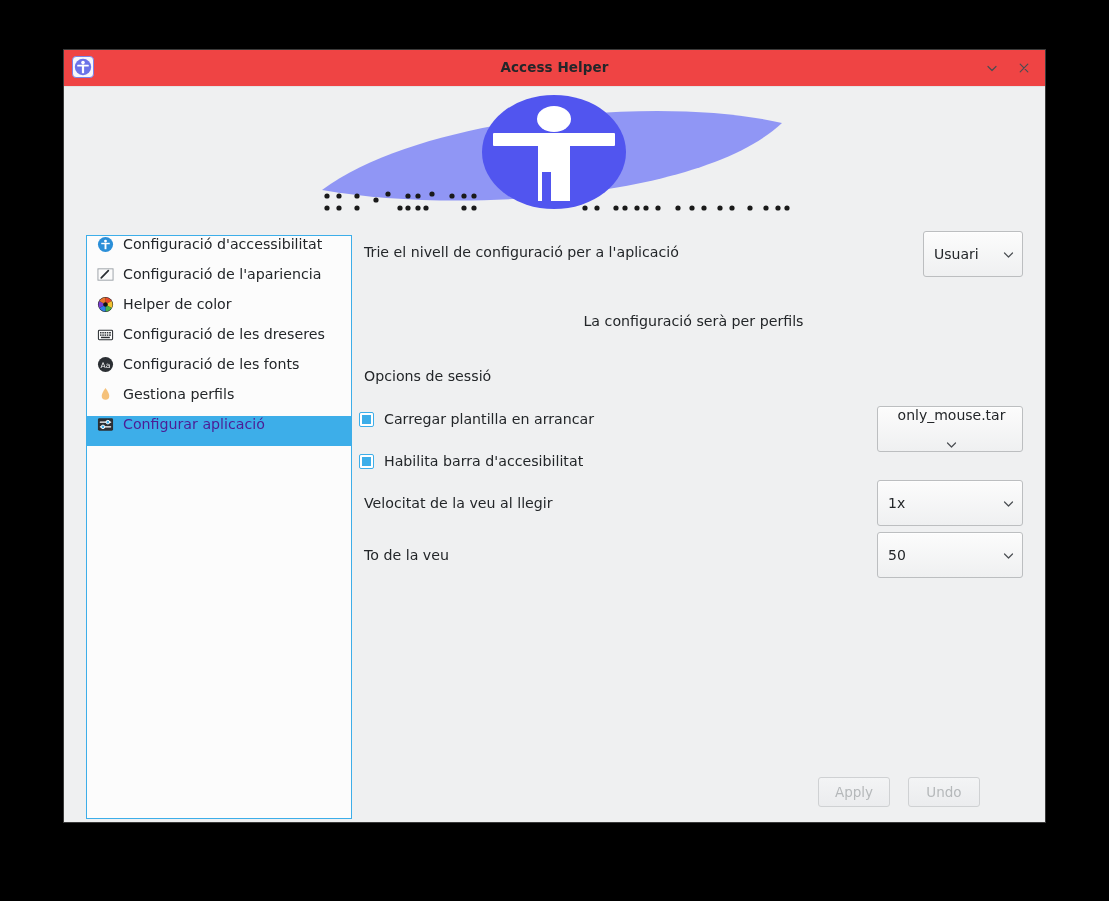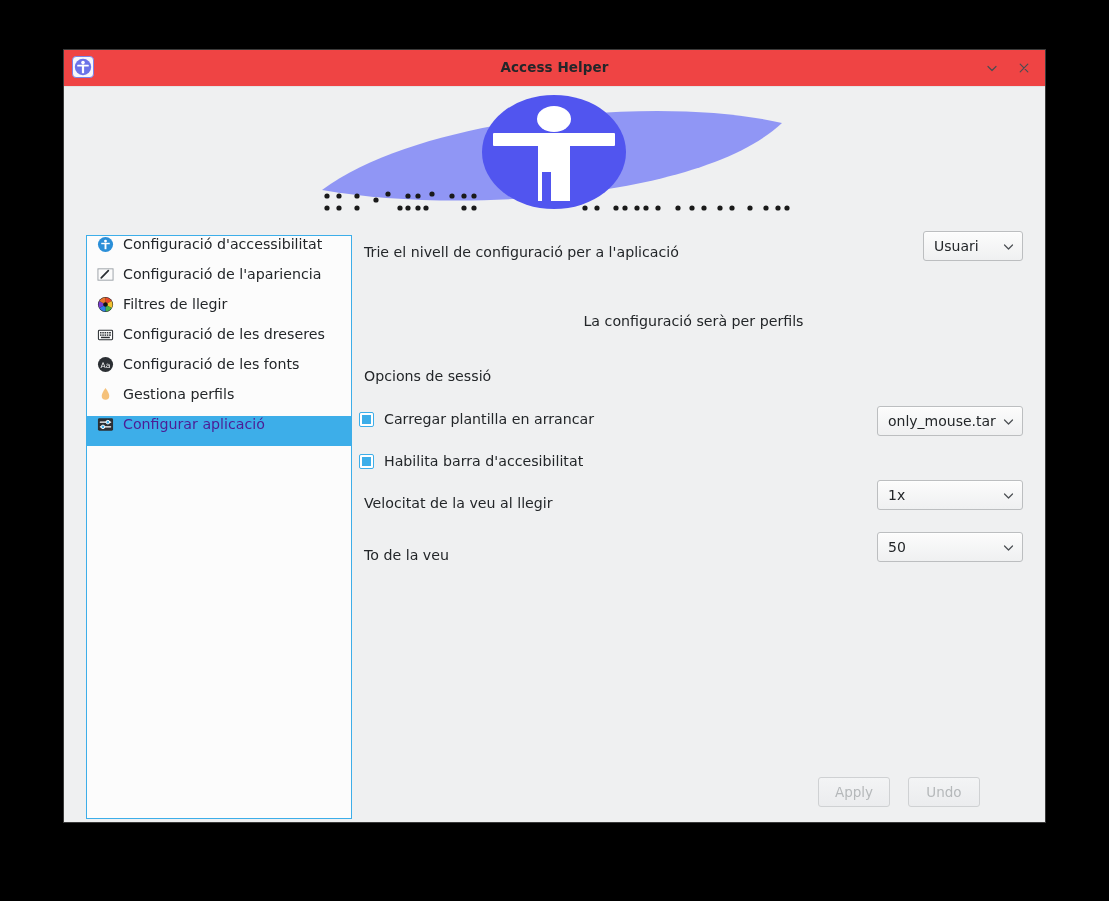--- a/index.html
+++ b/index.html
@@ -158,21 +158,21 @@
     color: #232629;
   }
 
   
   .combo {
     position: absolute;
     box-sizing: border-box;
     background: linear-gradient(#fcfcfc, #eff0f1);
     border: 1px solid #bcbec0;
     border-radius: 3px;
-    height: 30px;
+    height: 46px;
     display: flex;
     align-items: center;
     padding: 0 7px 0 10px;
     font-size: 14px;
     color: #232629;
     box-shadow: 0 1px 0 rgba(255,255,255,0.7) inset;
   }
   .combo .val { flex: 1; white-space: nowrap; }
   .combo .chev { color: #4a4e52; display: flex; align-items: center; }
 
@@ -356,21 +356,21 @@
           <svg class="side-ico" viewBox="0 0 18 18">
             <circle cx="9" cy="9" r="8" fill="#1c1c1c"></circle>
             <path d="M9 9 L9 1.6 A7.4 7.4 0 0 1 15.4 5.3 Z" fill="#e8462d"></path>
             <path d="M9 9 L15.4 5.3 A7.4 7.4 0 0 1 15.4 12.7 Z" fill="#f2c230"></path>
             <path d="M9 9 L15.4 12.7 A7.4 7.4 0 0 1 9 16.4 Z" fill="#49b24a"></path>
             <path d="M9 9 L9 16.4 A7.4 7.4 0 0 1 2.6 12.7 Z" fill="#2d7fe8"></path>
             <path d="M9 9 L2.6 12.7 A7.4 7.4 0 0 1 2.6 5.3 Z" fill="#7a3fd0"></path>
             <path d="M9 9 L2.6 5.3 A7.4 7.4 0 0 1 9 1.6 Z" fill="#e8762d"></path>
             <circle cx="9" cy="9" r="2.4" fill="#141414"></circle>
           </svg>
-          <span class="side-label">Filtres de llegir</span>
+          <span class="side-label">Helper de color</span>
         </div>
 
         <div class="side-item">
           <svg class="side-ico" viewBox="0 0 18 18">
             <rect x="1.5" y="4.5" width="15" height="10" rx="1" fill="#fbfbfb" stroke="#2b2f33" stroke-width="1.1"></rect>
             <g fill="#2b2f33">
               <rect x="3.2" y="6.4" width="1.6" height="1.5"></rect>
                 <rect x="5.6" y="6.4" width="1.6" height="1.5"></rect>
               <rect x="8" y="6.4" width="1.6" height="1.5"></rect>
                 <rect x="10.4" y="6.4" width="1.6" height="1.5"></rect>
@@ -433,21 +433,21 @@
         <div class="center-note" style="top:96px;">La configuració serà per perfils</div>
 
         <div class="section-title" style="left:0; top:151px;">Opcions de sessió</div>
 
         <div class="check-row" style="left:-5px; top:194px;">
           <span class="cbox">
               <i></i>
             </span>
           <span class="check-label">Carregar plantilla en arrancar</span>
         </div>
-        <div class="combo" style="right:22px; top:189px; width:146px;">
+        <div class="combo" style="right:22px; top:189px; width:146px;flex-direction:column;">
           <span class="val">only_mouse.tar</span>
           <span class="chev">
             <svg width="13" height="13" viewBox="0 0 13 13">
               <path d="M2.5 5 L6.5 9 L10.5 5" fill="none" stroke="#4a4e52" stroke-width="1.2" stroke-linecap="round" stroke-linejoin="round"></path>
             </svg>
           </span>
         </div>
 
         <div class="check-row" style="left:-5px; top:236px;">
           <span class="cbox">

